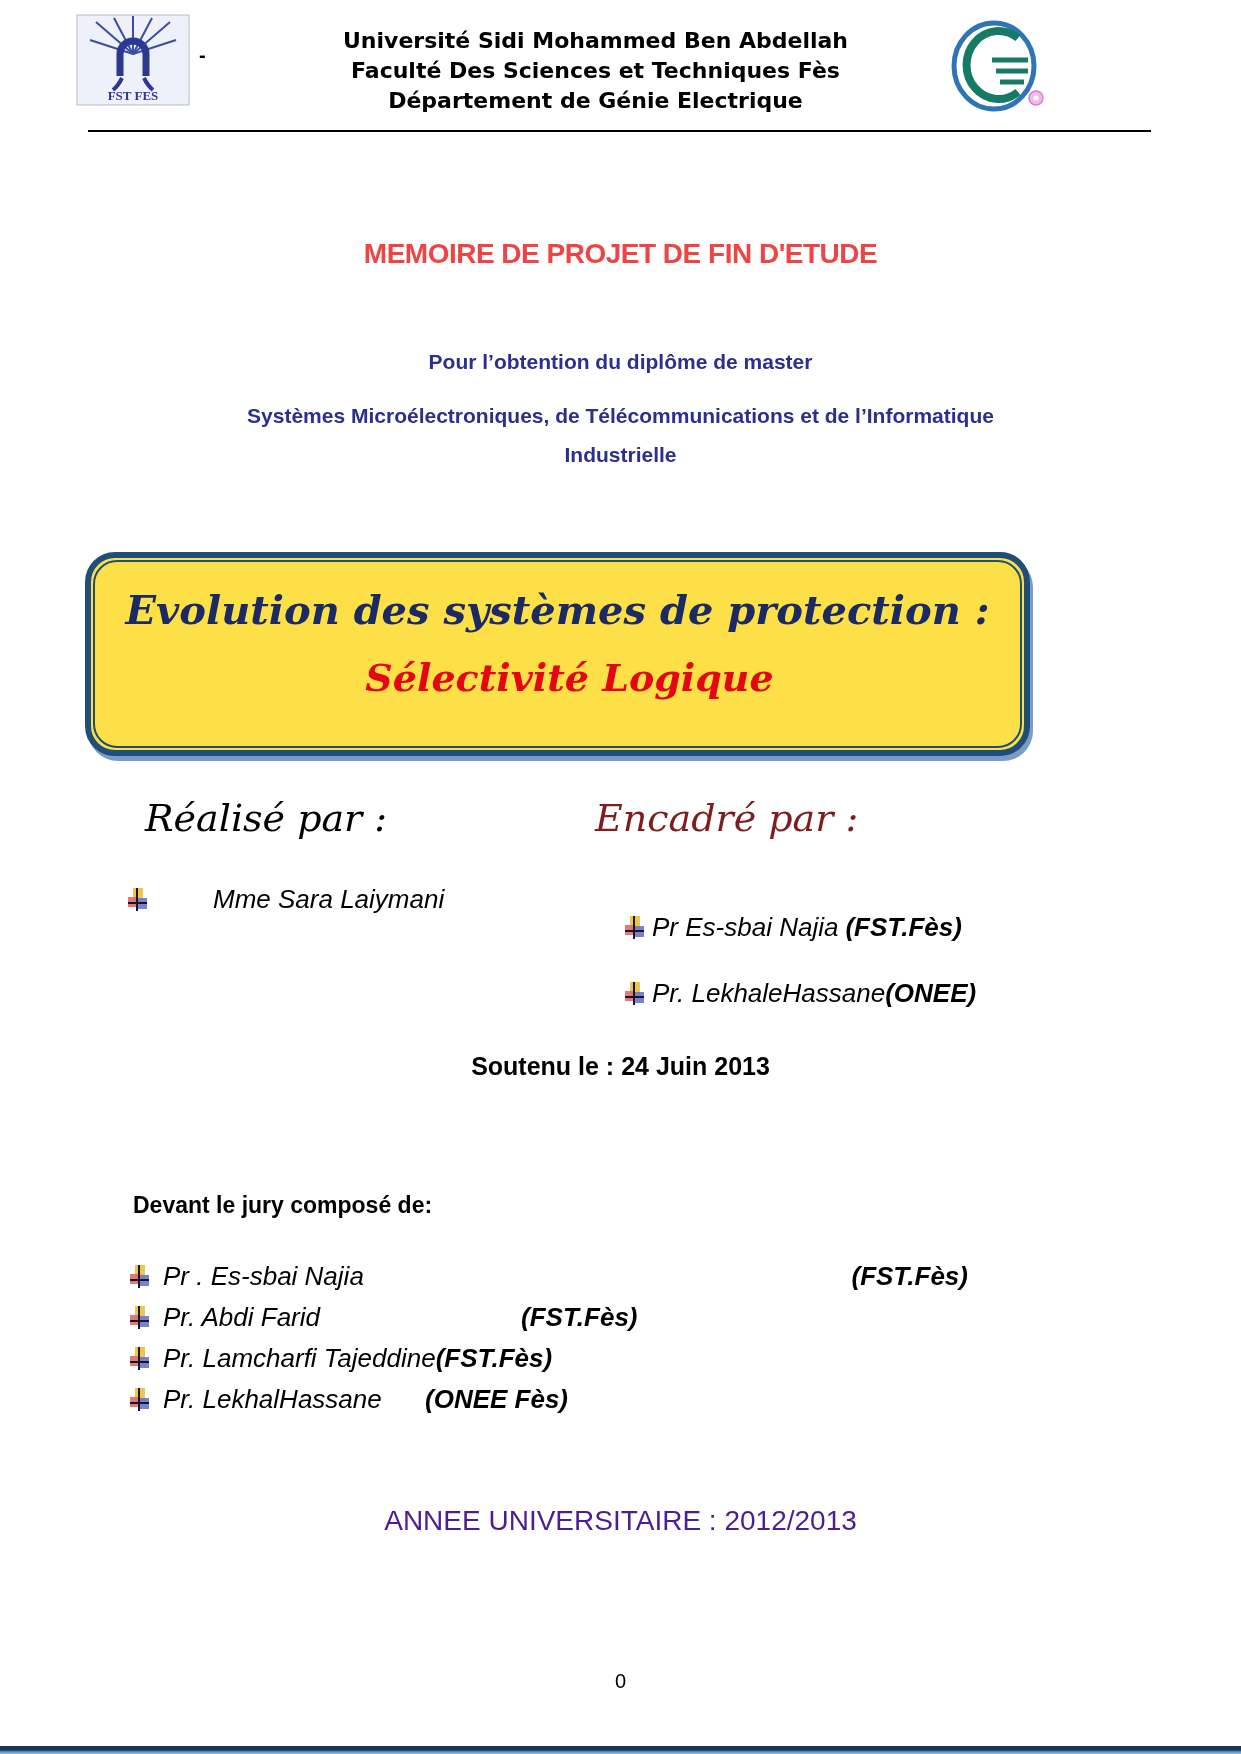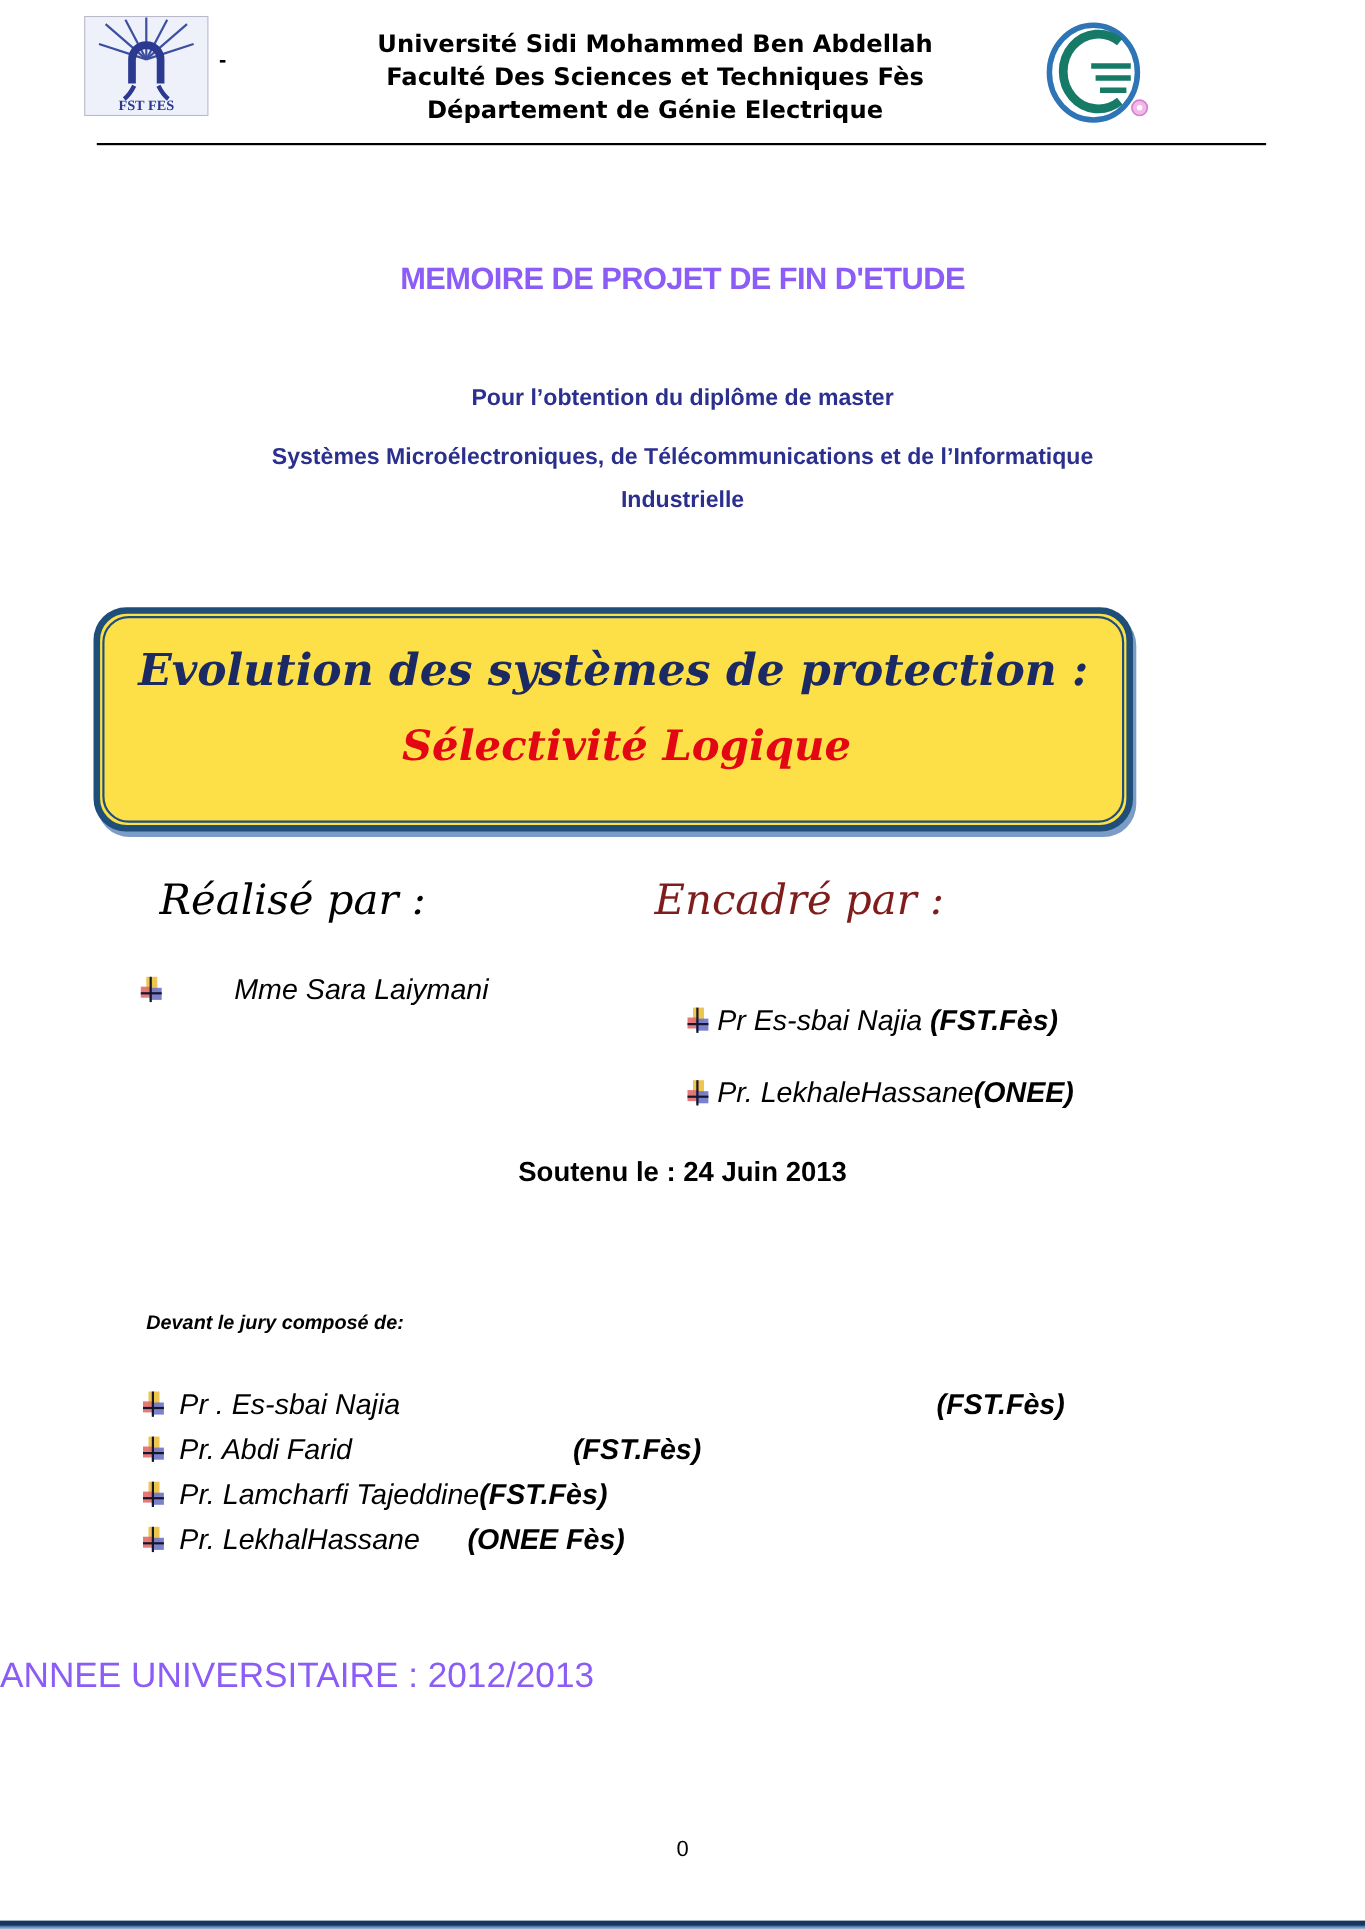--- a/index.html
+++ b/index.html
@@ -10,21 +10,21 @@
   .logo-left{position:absolute;left:76px;top:14px;width:114px;height:92px;}
   .logo-left svg{display:block;}
   .header-dash{position:absolute;left:199px;top:44px;font-size:20px;font-weight:bold;}
   .header-text{position:absolute;left:-25px;top:26px;width:1241px;text-align:center;}
   .header-line{font-family:"DejaVu Sans",sans-serif;font-weight:bold;font-size:22px;line-height:30px;color:#000;}
   .logo-right{position:absolute;left:948px;top:18px;width:98px;height:100px;}
   .header-rule{position:absolute;left:88px;top:130px;width:1063px;height:2px;background:#000;}
 
   
   .memoire-title{position:absolute;left:0;top:238px;width:1241px;text-align:center;
-    font-size:28px;font-weight:bold;letter-spacing:-0.5px;color:#8b5cf6;}
+    font-size:28px;font-weight:bold;letter-spacing:-0.5px;color:#ef4444;}
   .navy{color:#2b2f8e;}
   .purpose{position:absolute;left:0;top:350px;width:1241px;text-align:center;font-size:21px;font-weight:bold;}
   .program1{position:absolute;left:0;top:404px;width:1241px;text-align:center;font-size:21px;font-weight:bold;}
   .program2{position:absolute;left:0;top:443px;width:1241px;text-align:center;font-size:21px;font-weight:bold;}
 
   
   .subject-box{position:absolute;left:85px;top:552px;width:933px;height:192px;
     border:6px solid #1f4e79;border-radius:30px;background:#fde047;
     box-shadow:3px 5px 0 #7a9cc6;}
   .subject-box-inner{position:absolute;left:2px;top:2px;right:2px;bottom:2px;
@@ -51,33 +51,33 @@
   .bullet{position:relative;width:19px;height:23px;flex:0 0 19px;}
   .bullet .sq-y{position:absolute;left:5px;top:0;width:10px;height:13px;background:#eec54f;}
   .bullet .sq-r{position:absolute;left:0;top:9px;width:10px;height:10px;background:#e06b6b;opacity:.9;}
   .bullet .sq-b{position:absolute;left:8px;top:10px;width:11px;height:11px;background:#6b74c8;opacity:.9;}
   .bullet .vline{position:absolute;left:8px;top:0;width:2px;height:23px;background:#15152c;}
   .bullet .hline{position:absolute;left:0;top:14px;width:19px;height:2px;background:#15152c;}
 
   
   .soutenu{position:absolute;left:0;top:1052px;width:1241px;text-align:center;
     font-size:25px;font-weight:bold;}
-  .jury-heading{position:absolute;left:133px;top:1192px;font-size:18px;font-weight:bold;font-style:italic;}
+  .jury-heading{position:absolute;left:133px;top:1192px;font-size:23px;font-weight:bold;}
   .jury-list{position:absolute;left:130px;top:1256px;width:838px;}
   .jury-row{display:flex;align-items:center;height:41px;}
   .jury-row .bullet{margin-right:14px;}
   .jury-name{font-style:italic;font-size:26px;}
   .jury-row.r0 .affil{margin-left:auto;}
   .jury-row.r1 .jury-name{width:358px;}
   .jury-row.r2 .jury-name{width:auto;}
   .jury-row.r3 .jury-name{width:262px;}
 
   
-  .annee{position:absolute;left:0;top:1505px;width:1241px;text-align:left;
-    font-size:32px;color:#8b5cf6;font-weight:normal;}
+  .annee{position:absolute;left:0;top:1505px;width:1241px;text-align:center;
+    font-size:28px;color:#4c1d95;font-weight:normal;}
   .page-number{position:absolute;left:0;top:1670px;width:1241px;text-align:center;font-size:20px;color:#000;}
   .bottom-bar{position:absolute;left:0;bottom:0;width:100%;height:8px;
     background:linear-gradient(#17365d 0%,#17365d 50%,#5d85b5 70%,#a9c4e0 100%);}
 </style>
 </head>
 <body>
 
 <div class="page">
 
   <div class="logo-left">

